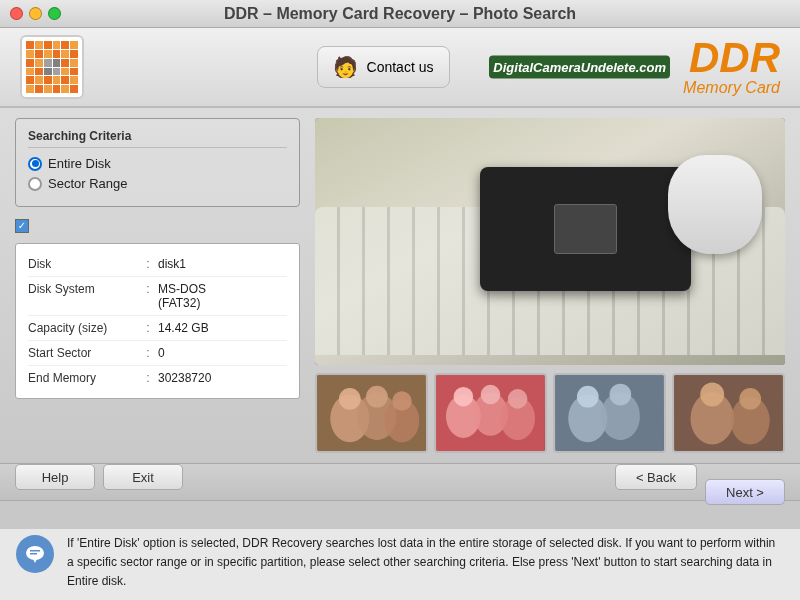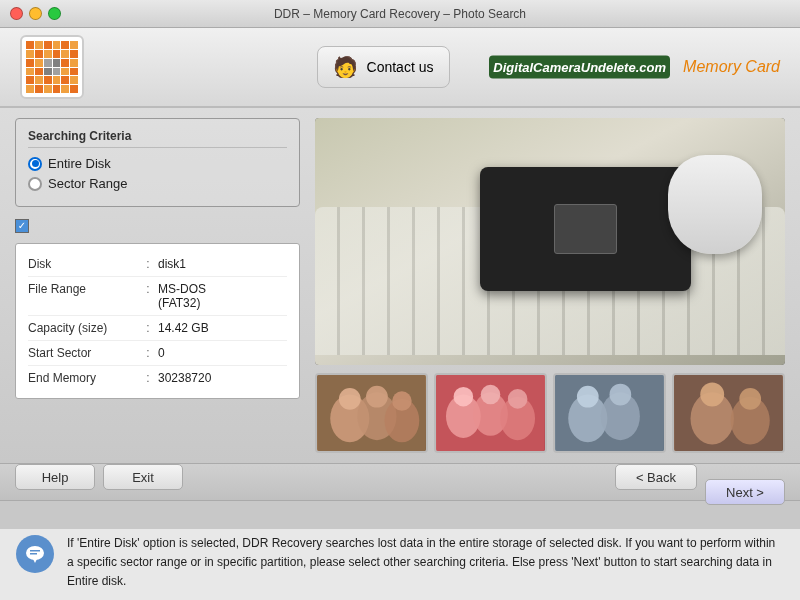--- a/index.html
+++ b/index.html
@@ -31,23 +31,23 @@
     .tb-btn {
       width: 13px;
       height: 13px;
       border-radius: 50%;
       border: 1px solid rgba(0,0,0,0.3);
     }
     .tb-close { background: #ff5f57; }
     .tb-min { background: #ffbd2e; }
     .tb-max { background: #28c940; }
     .title-bar-text {
-      font-size: 12px;
+      font-size: 16px;
       color: #444;
-      font-weight: 400;
+      font-weight: 700;
     }
 
     
     .header {
       background: linear-gradient(to bottom, #f0f0f0, #d8d8d8);
       height: 80px;
       display: flex;
       align-items: center;
       justify-content: space-between;
       padding: 0 20px;
@@ -442,20 +442,21 @@
   </div>
 
   <button class="contact-btn">
     <span class="contact-icon">🧑</span>
     <span>Contact us</span>
   </button>
 
   <div class="website-badge">DigitalCameraUndelete.com</div>
 
   <div class="ddr-logo">
+    <div class="ddr-text">DDR</div>
     <div class="memory-text">Memory Card</div>
   </div>
 </div>
 
 <div class="main-content">
 
   <div class="left-panel">
 
     <div class="search-criteria-box">
       <div class="search-criteria-title">Searching Criteria</div>
@@ -479,21 +480,21 @@
       </div>
     </div>
 
     <div class="info-table">
       <div class="info-row">
         <span class="info-key">Disk</span>
         <span class="info-colon">:</span>
         <span class="info-val">disk1</span>
       </div>
       <div class="info-row">
-        <span class="info-key">File Range</span>
+        <span class="info-key">Disk System</span>
         <span class="info-colon">:</span>
         <span class="info-val">MS-DOS<br>(FAT32)</span>
       </div>
       <div class="info-row">
         <span class="info-key">Capacity (size)</span>
         <span class="info-colon">:</span>
         <span class="info-val">14.42 GB</span>
       </div>
       <div class="info-row">
         <span class="info-key">Start Sector</span>

